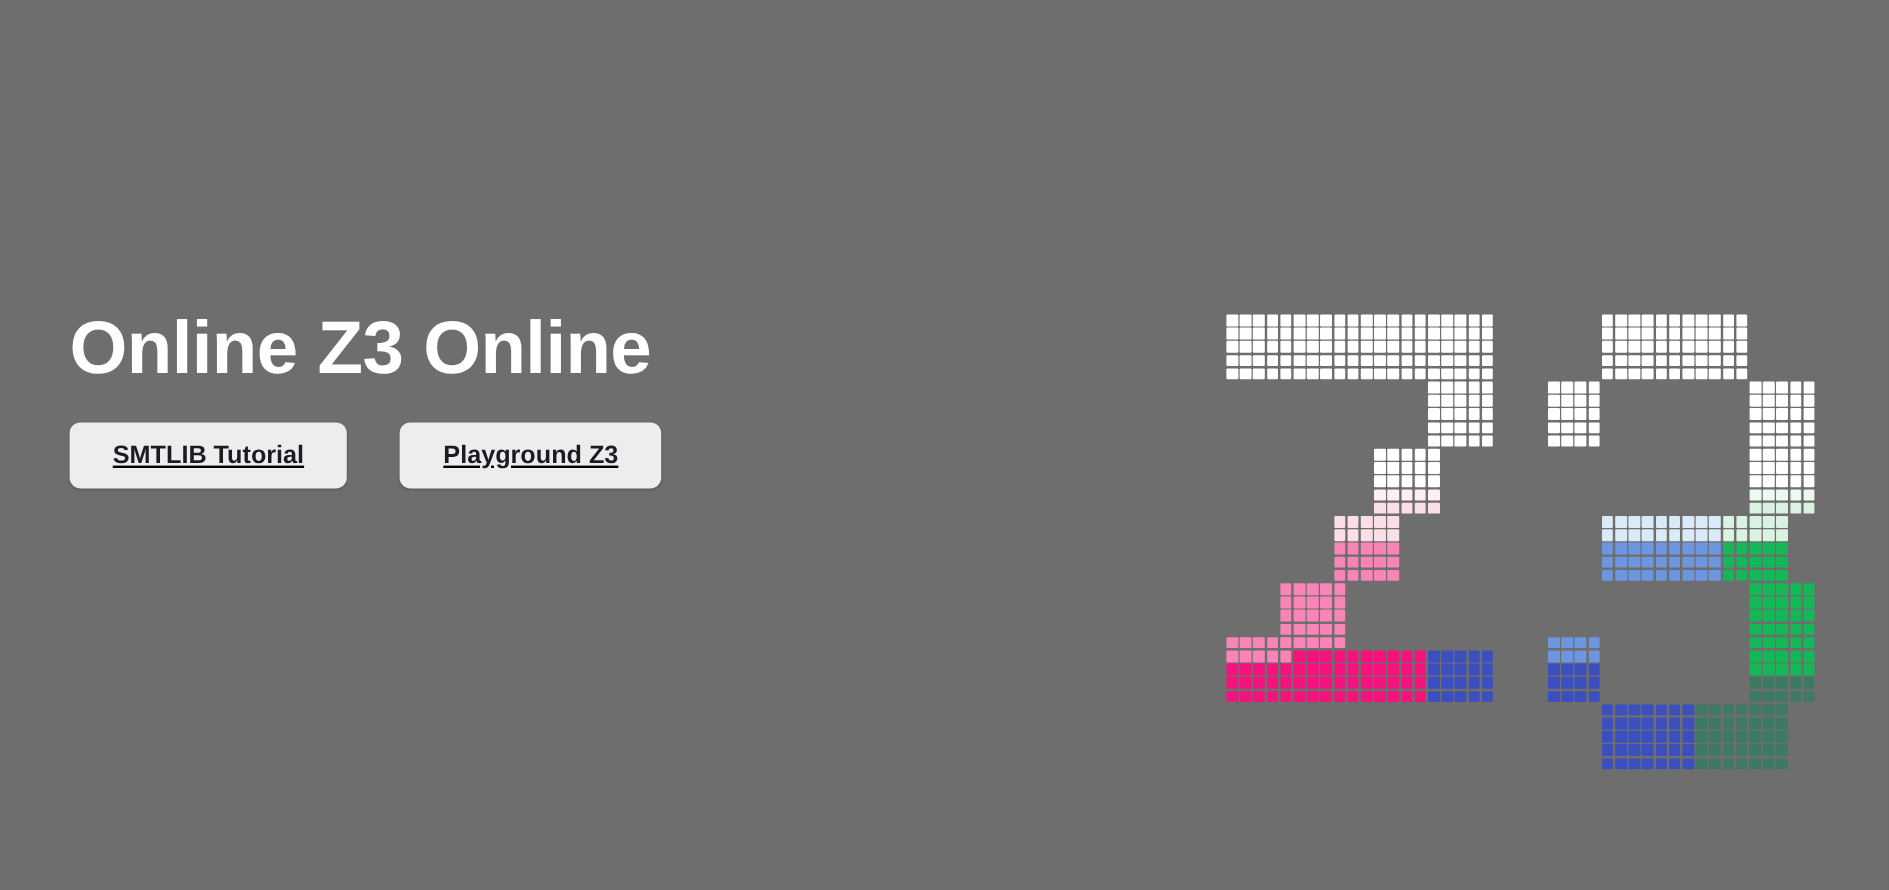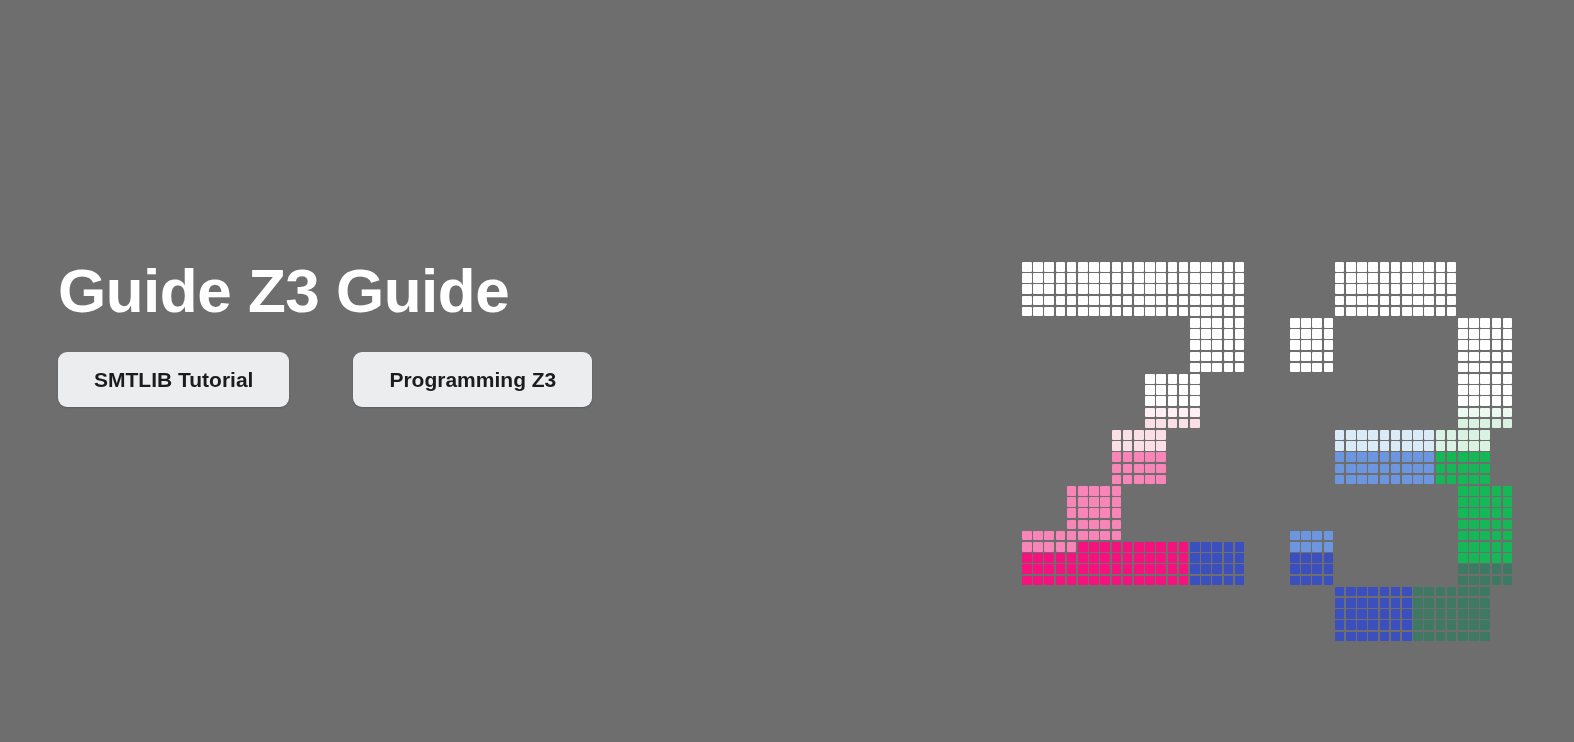--- a/index.html
+++ b/index.html
@@ -38,21 +38,22 @@
     font-weight: 700;
     color: #ffffff;
     letter-spacing: -0.5px;
     font-family: "Liberation Sans", sans-serif;
   }
 
   .button-row {
     margin-top: 29px;
     display: flex;
     align-items: center;
-    gap: 64px;
+    gap: 44px;
+    text-decoration: underline;
   }
 
   .hero-btn {
     display: inline-flex;
     align-items: center;
     justify-content: center;
     min-height: 55px;
     padding: 0 36px;
     background: #ecedef;
     color: #1c1c20;
@@ -90,25 +91,25 @@
     position: absolute;
     border-radius: 1px;
   }
 </style>
 </head>
 <body>
 
 <div class="hero">
 
   <div class="hero-text">
-    <h1 class="page-title">Guide Z3 Guide</h1>
+    <h1 class="page-title">Online Z3 Online</h1>
 
     <div class="button-row">
       <button class="hero-btn">SMTLIB Tutorial</button>
-      <button class="hero-btn">Programming Z3</button>
+      <button class="hero-btn">Playground Z3</button>
     </div>
   </div>
 
   <div class="logo-wrap">
     <div class="glyph z">
       <div class="pixel-grid" id="grid-z" style="width: 224px; height: 324.8px;">
           <div class="px" style="left: 0px; top: 0px; width: 9.6px; height: 9.6px; background: rgb(255, 255, 255);"></div>
           <div class="px" style="left: 11.2px; top: 0px; width: 9.6px; height: 9.6px; background: rgb(255, 255, 255);"></div>
           <div class="px" style="left: 22.4px; top: 0px; width: 9.6px; height: 9.6px; background: rgb(255, 255, 255);"></div>
           <div class="px" style="left: 33.6px; top: 0px; width: 9.6px; height: 9.6px; background: rgb(255, 255, 255);"></div>

